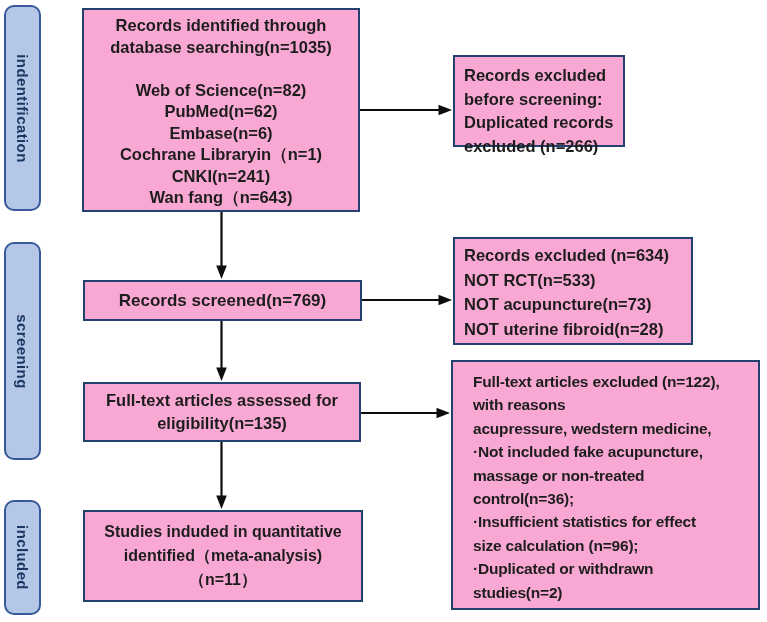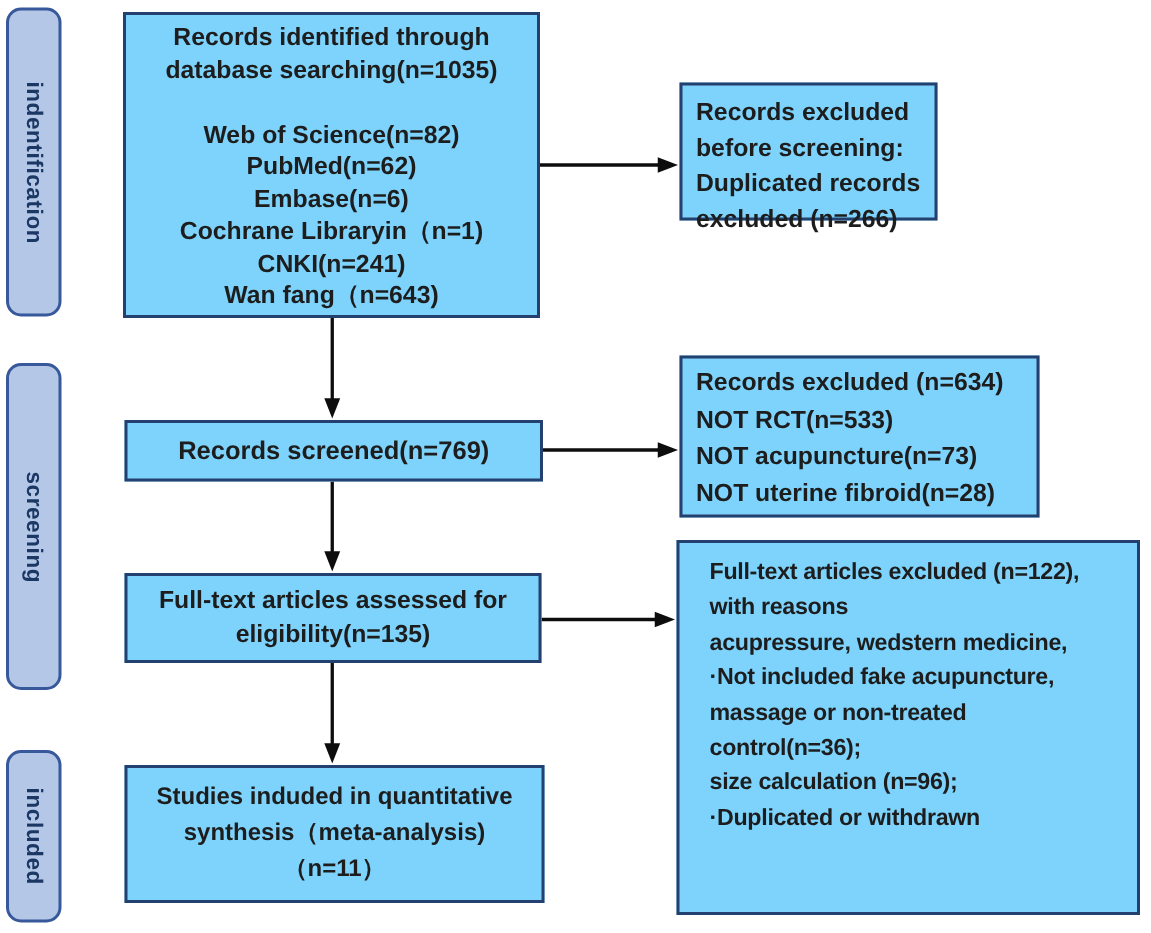--- a/index.html
+++ b/index.html
@@ -17,21 +17,21 @@
   .band span{
     transform:rotate(90deg);white-space:nowrap;
     font-size:15px;color:#1b3763;letter-spacing:.4px;
   }
   #band-identification{top:5px;height:206px;}
   #band-screening{top:242px;height:218px;}
   #band-included{top:500px;height:115px;}
 
   
   .box{
-    position:absolute;box-sizing:border-box;background:#7dd3fc;
+    position:absolute;box-sizing:border-box;background:#f9a8d4;
     border:2.5px solid #24406e;white-space:nowrap;
   }
   .centered{display:flex;flex-direction:column;justify-content:center;text-align:center;}
   .leftal{text-align:left;}
   #box-dbsearch{left:82px;top:8px;width:278px;height:204px;padding-top:5px;
     font-size:16.5px;text-align:center;}
   #box-dbsearch .line{min-height:21.5px;line-height:21.5px;}
   #box-screened{left:83px;top:280px;width:279px;height:41px;font-size:17px;}
   #box-eligibility{left:83px;top:382px;width:278px;height:60px;font-size:16.5px;}
   #box-eligibility .line{line-height:23px;min-height:23px;}
@@ -111,21 +111,21 @@
     <div class="line">Records screened(n=769)</div>
   </div>
 
   <div class="box centered" id="box-eligibility">
     <div class="line">Full-text articles assessed for</div>
     <div class="line">eligibility(n=135)</div>
   </div>
 
   <div class="box centered" id="box-included">
     <div class="line">Studies induded in quantitative</div>
-    <div class="line">synthesis（meta-analysis)</div>
+    <div class="line">identified（meta-analysis)</div>
     <div class="line">（n=11）</div>
   </div>
 
   <div class="box leftal" id="rbox-before">
     <div class="line">Records excluded</div>
     <div class="line">before screening:</div>
     <div class="line">Duplicated records</div>
     <div class="line">excluded (n=266)</div>
   </div>
 
@@ -136,17 +136,19 @@
     <div class="line">NOT uterine fibroid(n=28)</div>
   </div>
 
   <div class="box leftal" id="rbox-fulltext">
     <div class="line">Full-text articles excluded (n=122),</div>
     <div class="line">with reasons</div>
     <div class="line">acupressure, wedstern medicine,</div>
     <div class="line">·Not included fake acupuncture,</div>
     <div class="line">massage or non-treated</div>
     <div class="line">control(n=36);</div>
+    <div class="line">·Insufficient statistics for effect</div>
     <div class="line">size calculation (n=96);</div>
     <div class="line">·Duplicated or withdrawn</div>
+    <div class="line">studies(n=2)</div>
   </div>
 
 </div>
 
 </body></html>

